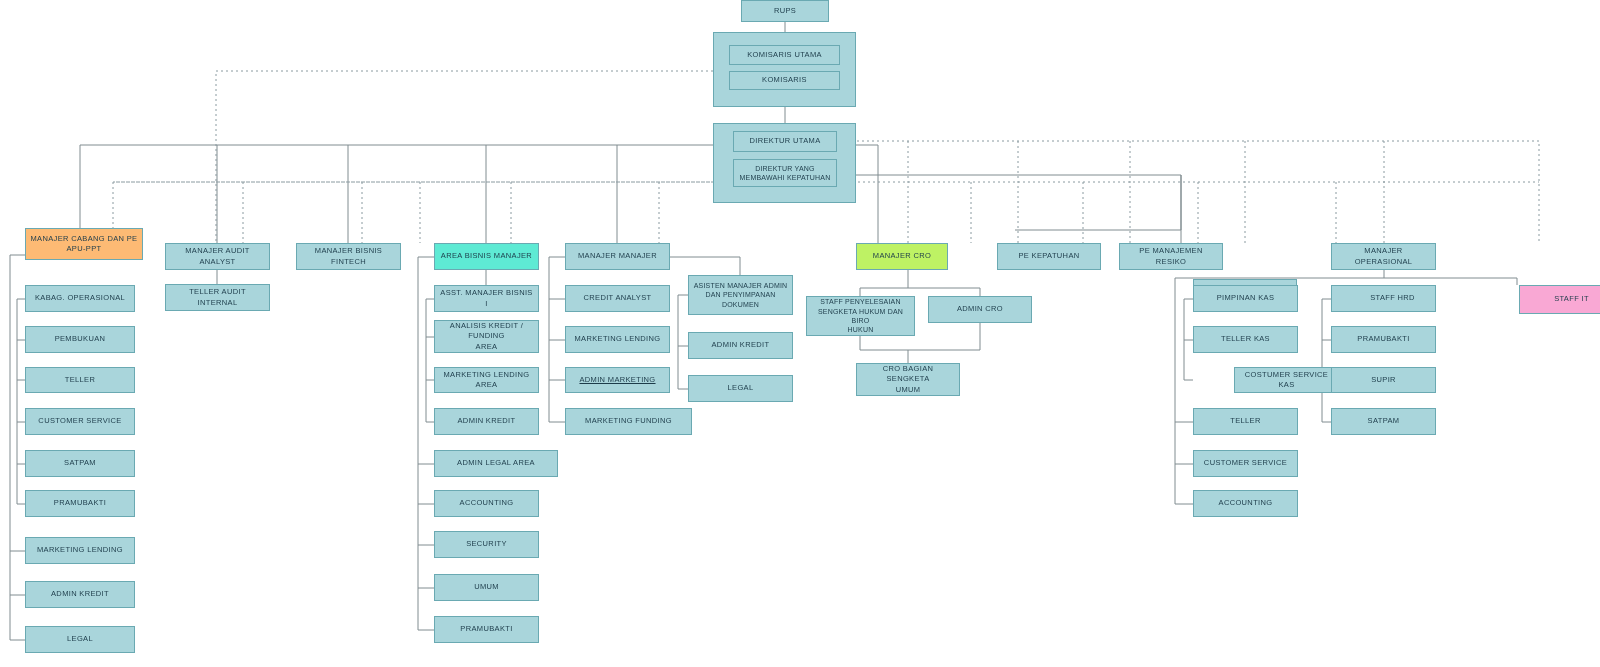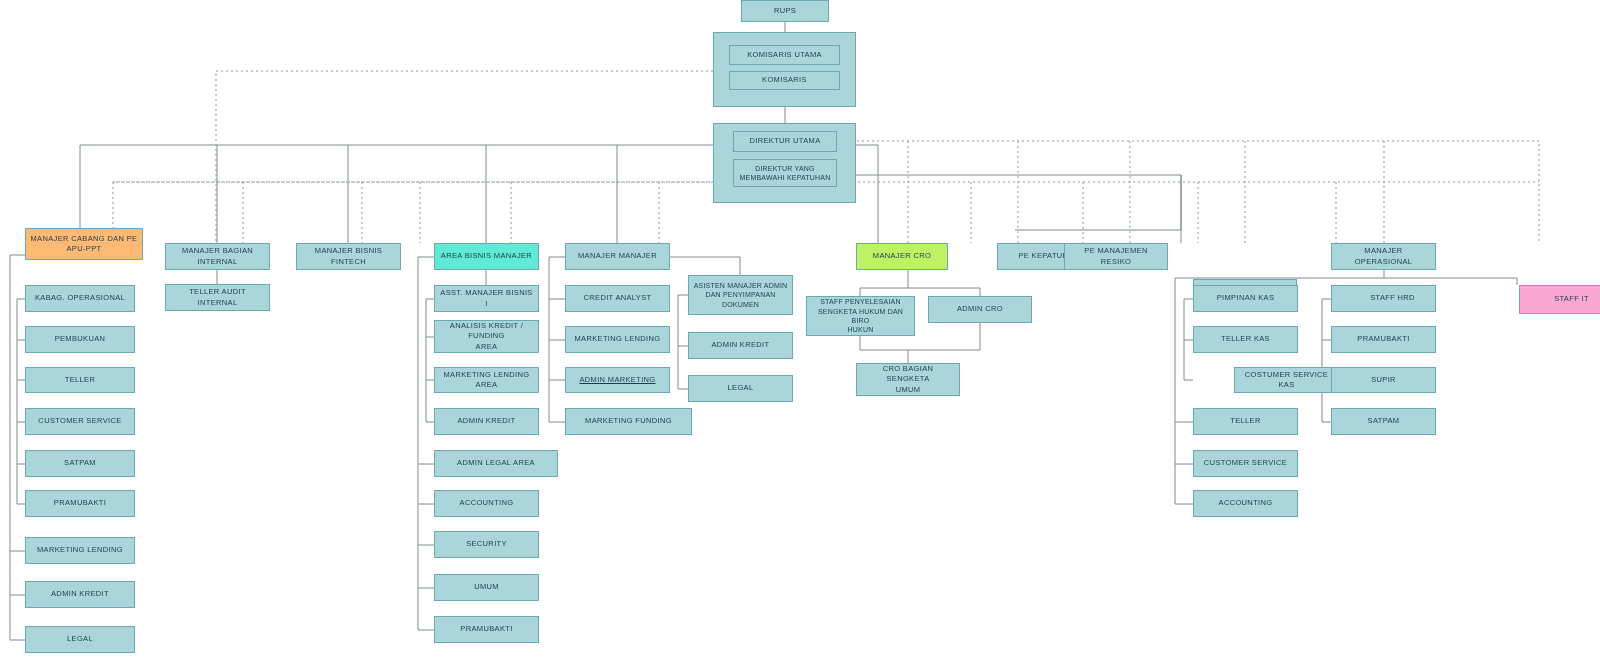--- a/index.html
+++ b/index.html
@@ -179,21 +179,21 @@
 APU-PPT</div>
       <div class="node" style="left: 25px; top: 285px; width: 110px; height: 27px; background: rgb(169, 213, 219); border-color: rgb(106, 169, 178); color: rgb(29, 60, 74);">KABAG. OPERASIONAL</div>
       <div class="node" style="left: 25px; top: 326px; width: 110px; height: 27px; background: rgb(169, 213, 219); border-color: rgb(106, 169, 178); color: rgb(29, 60, 74);">PEMBUKUAN</div>
       <div class="node" style="left: 25px; top: 367px; width: 110px; height: 26px; background: rgb(169, 213, 219); border-color: rgb(106, 169, 178); color: rgb(29, 60, 74);">TELLER</div>
       <div class="node" style="left: 25px; top: 408px; width: 110px; height: 27px; background: rgb(169, 213, 219); border-color: rgb(106, 169, 178); color: rgb(29, 60, 74);">CUSTOMER SERVICE</div>
       <div class="node" style="left: 25px; top: 450px; width: 110px; height: 27px; background: rgb(169, 213, 219); border-color: rgb(106, 169, 178); color: rgb(29, 60, 74);">SATPAM</div>
       <div class="node" style="left: 25px; top: 490px; width: 110px; height: 27px; background: rgb(169, 213, 219); border-color: rgb(106, 169, 178); color: rgb(29, 60, 74);">PRAMUBAKTI</div>
       <div class="node" style="left: 25px; top: 537px; width: 110px; height: 27px; background: rgb(169, 213, 219); border-color: rgb(106, 169, 178); color: rgb(29, 60, 74);">MARKETING LENDING</div>
       <div class="node" style="left: 25px; top: 581px; width: 110px; height: 27px; background: rgb(169, 213, 219); border-color: rgb(106, 169, 178); color: rgb(29, 60, 74);">ADMIN KREDIT</div>
       <div class="node" style="left: 25px; top: 626px; width: 110px; height: 27px; background: rgb(169, 213, 219); border-color: rgb(106, 169, 178); color: rgb(29, 60, 74);">LEGAL</div>
-      <div class="node" style="left: 165px; top: 243px; width: 105px; height: 27px; background: rgb(169, 213, 219); border-color: rgb(106, 169, 178); color: rgb(29, 60, 74);">MANAJER BAGIAN INTERNAL</div>
+      <div class="node" style="left: 165px; top: 243px; width: 105px; height: 27px; background: rgb(169, 213, 219); border-color: rgb(106, 169, 178); color: rgb(29, 60, 74);">MANAJER AUDIT ANALYST</div>
       <div class="node" style="left: 165px; top: 284px; width: 105px; height: 27px; background: rgb(169, 213, 219); border-color: rgb(106, 169, 178); color: rgb(29, 60, 74);">TELLER AUDIT INTERNAL</div>
       <div class="node" style="left: 296px; top: 243px; width: 105px; height: 27px; background: rgb(169, 213, 219); border-color: rgb(106, 169, 178); color: rgb(29, 60, 74);">MANAJER BISNIS FINTECH</div>
       <div class="node" style="left: 434px; top: 243px; width: 105px; height: 27px; background: #5eead4; border-color: rgb(106, 169, 178); color: rgb(29, 60, 74);">AREA BISNIS MANAJER</div>
       <div class="node" style="left: 434px; top: 285px; width: 105px; height: 27px; background: rgb(169, 213, 219); border-color: rgb(106, 169, 178); color: rgb(29, 60, 74);">ASST. MANAJER BISNIS I</div>
       <div class="node" style="left: 434px; top: 320px; width: 105px; height: 33px; background: rgb(169, 213, 219); border-color: rgb(106, 169, 178); color: rgb(29, 60, 74);">ANALISIS KREDIT / FUNDING
 AREA</div>
       <div class="node" style="left: 434px; top: 367px; width: 105px; height: 26px; background: rgb(169, 213, 219); border-color: rgb(106, 169, 178); color: rgb(29, 60, 74);">MARKETING LENDING AREA</div>
       <div class="node" style="left: 434px; top: 408px; width: 105px; height: 27px; background: rgb(169, 213, 219); border-color: rgb(106, 169, 178); color: rgb(29, 60, 74);">ADMIN KREDIT</div>
       <div class="node" style="left: 434px; top: 450px; width: 124px; height: 27px; background: rgb(169, 213, 219); border-color: rgb(106, 169, 178); color: rgb(29, 60, 74);">ADMIN LEGAL AREA</div>
       <div class="node" style="left: 434px; top: 490px; width: 105px; height: 27px; background: rgb(169, 213, 219); border-color: rgb(106, 169, 178); color: rgb(29, 60, 74);">ACCOUNTING</div>
@@ -211,21 +211,21 @@
       <div class="node" style="left: 688px; top: 332px; width: 105px; height: 27px; background: rgb(169, 213, 219); border-color: rgb(106, 169, 178); color: rgb(29, 60, 74);">ADMIN KREDIT</div>
       <div class="node" style="left: 688px; top: 375px; width: 105px; height: 27px; background: rgb(169, 213, 219); border-color: rgb(106, 169, 178); color: rgb(29, 60, 74);">LEGAL</div>
       <div class="node" style="left: 856px; top: 243px; width: 92px; height: 27px; background: #bef264; border-color: rgb(106, 169, 178); color: rgb(29, 60, 74);">MANAJER CRO</div>
       <div class="node small" style="left: 806px; top: 296px; width: 109px; height: 40px; background: rgb(169, 213, 219); border-color: rgb(106, 169, 178); color: rgb(29, 60, 74);">STAFF PENYELESAIAN
 SENGKETA HUKUM DAN BIRO
 HUKUN</div>
       <div class="node" style="left: 928px; top: 296px; width: 104px; height: 27px; background: rgb(169, 213, 219); border-color: rgb(106, 169, 178); color: rgb(29, 60, 74);">ADMIN CRO</div>
       <div class="node" style="left: 856px; top: 363px; width: 104px; height: 33px; background: rgb(169, 213, 219); border-color: rgb(106, 169, 178); color: rgb(29, 60, 74);">CRO BAGIAN SENGKETA
 UMUM</div>
       <div class="node" style="left: 966px; top: 243px; width: 104px; height: 27px; background: rgb(169, 213, 219); border-color: rgb(106, 169, 178); color: rgb(29, 60, 74); margin-left: 31px;">PE KEPATUHAN</div>
-      <div class="node" style="left: 1064px; top: 243px; width: 104px; height: 27px; background: rgb(169, 213, 219); border-color: rgb(106, 169, 178); color: rgb(29, 60, 74);">PE MANAJEMEN RESIKO</div>
+      <div class="node" style="left: 1119px; top: 243px; width: 104px; height: 27px; background: rgb(169, 213, 219); border-color: rgb(106, 169, 178); color: rgb(29, 60, 74);">PE MANAJEMEN RESIKO</div>
       <div class="node" style="left: 1193px; top: 243px; width: 104px; height: 27px; background: rgb(169, 213, 219); border-color: rgb(106, 169, 178); color: rgb(29, 60, 74); margin-top: 36px;">PE APU-PPT</div>
       <div class="node" style="left: 1331px; top: 243px; width: 105px; height: 27px; background: rgb(169, 213, 219); border-color: rgb(106, 169, 178); color: rgb(29, 60, 74);">MANAJER OPERASIONAL</div>
       <div class="node" style="left: 1193px; top: 285px; width: 105px; height: 27px; background: rgb(169, 213, 219); border-color: rgb(106, 169, 178); color: rgb(29, 60, 74);">PIMPINAN KAS</div>
       <div class="node" style="left: 1193px; top: 326px; width: 105px; height: 27px; background: rgb(169, 213, 219); border-color: rgb(106, 169, 178); color: rgb(29, 60, 74);">TELLER KAS</div>
       <div class="node" style="left: 1193px; top: 367px; width: 105px; height: 26px; background: rgb(169, 213, 219); border-color: rgb(106, 169, 178); color: rgb(29, 60, 74); margin-left: 41px;">COSTUMER SERVICE KAS</div>
       <div class="node" style="left: 1193px; top: 408px; width: 105px; height: 27px; background: rgb(169, 213, 219); border-color: rgb(106, 169, 178); color: rgb(29, 60, 74);">TELLER</div>
       <div class="node" style="left: 1193px; top: 450px; width: 105px; height: 27px; background: rgb(169, 213, 219); border-color: rgb(106, 169, 178); color: rgb(29, 60, 74);">CUSTOMER SERVICE</div>
       <div class="node" style="left: 1193px; top: 490px; width: 105px; height: 27px; background: rgb(169, 213, 219); border-color: rgb(106, 169, 178); color: rgb(29, 60, 74);">ACCOUNTING</div>
       <div class="node" style="left: 1331px; top: 285px; width: 105px; height: 27px; background: rgb(169, 213, 219); border-color: rgb(106, 169, 178); color: rgb(29, 60, 74); padding-left: 21px;">STAFF HRD</div>
       <div class="node" style="left: 1331px; top: 326px; width: 105px; height: 27px; background: rgb(169, 213, 219); border-color: rgb(106, 169, 178); color: rgb(29, 60, 74);">PRAMUBAKTI</div>

